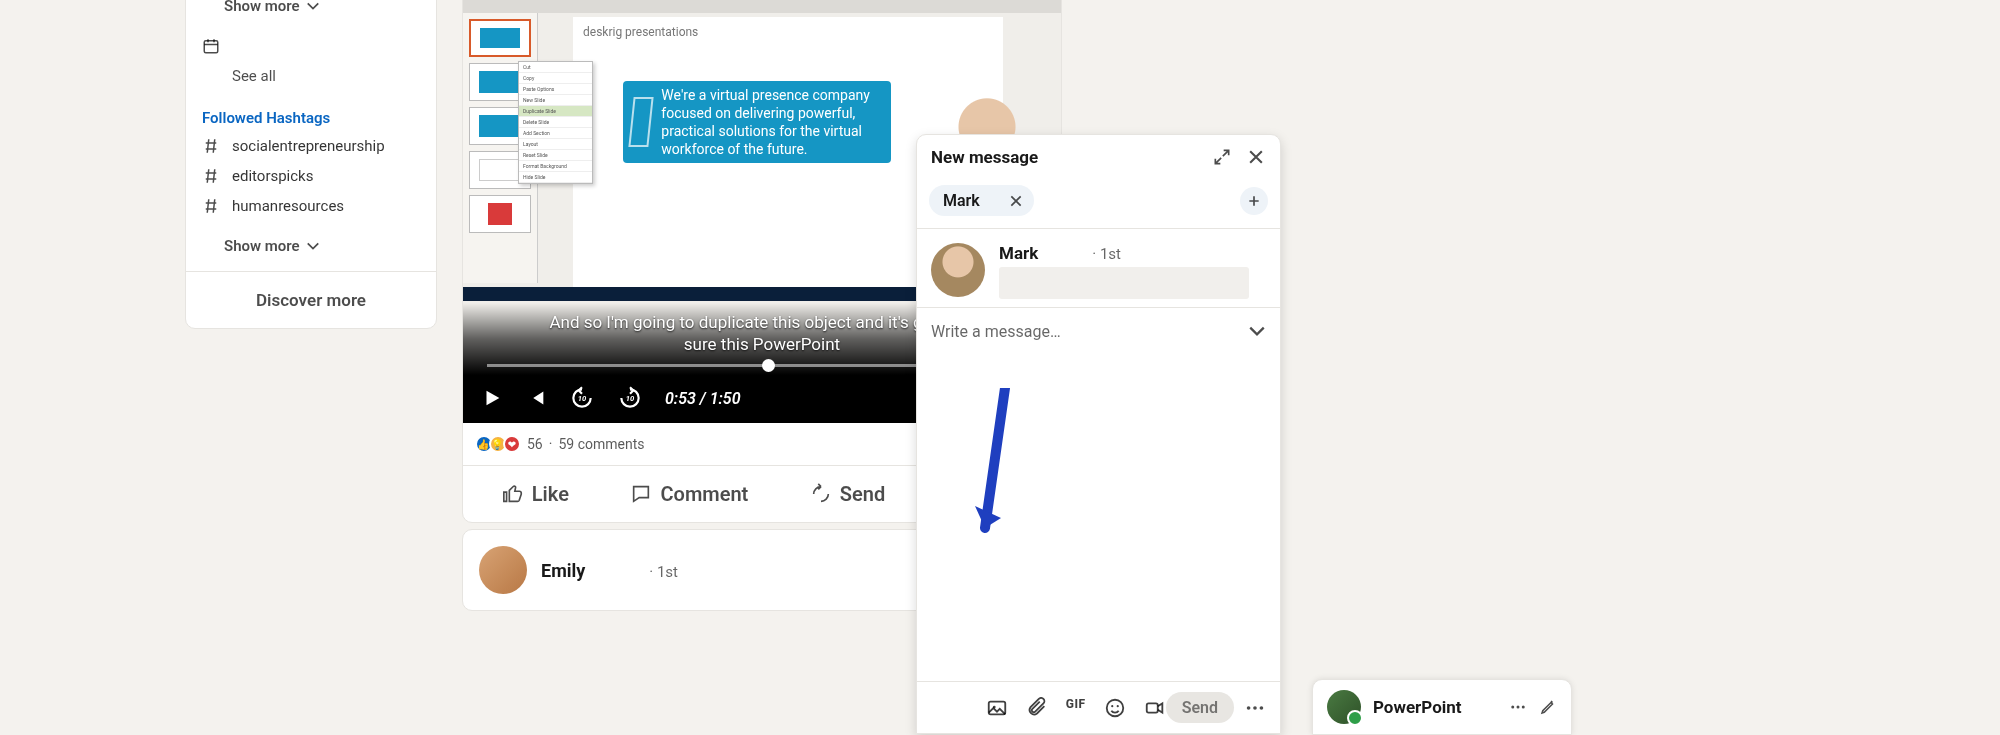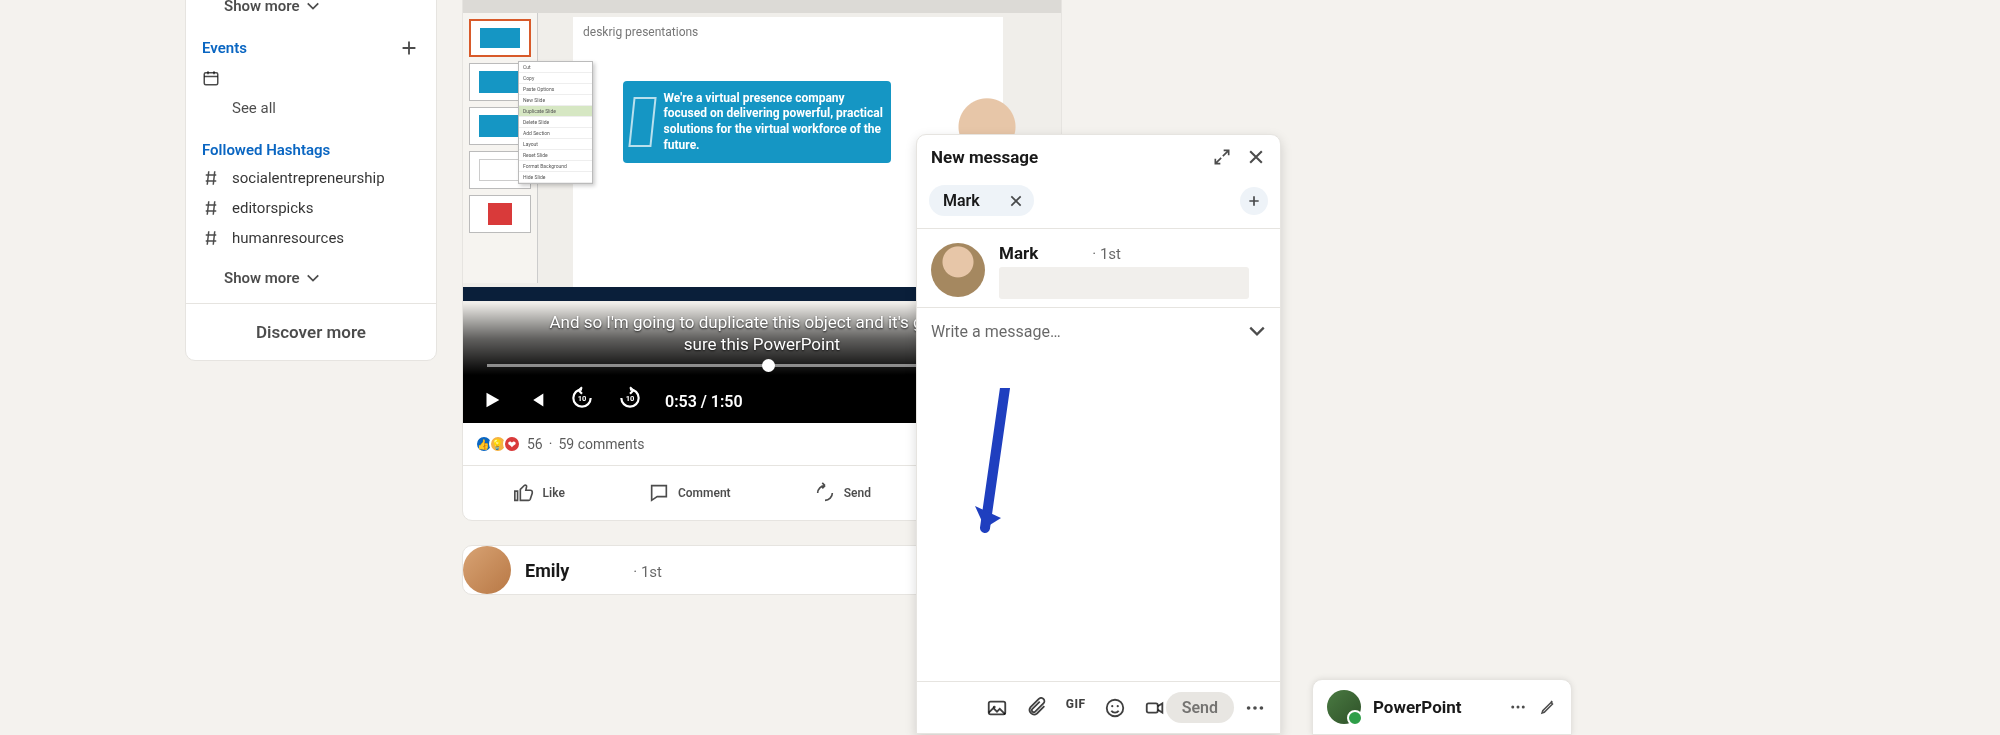--- a/index.html
+++ b/index.html
@@ -76,21 +76,21 @@
     background:#fff; border:1px solid #bbb; box-shadow:2px 2px 4px rgba(0,0,0,0.2);
   }
   .cm-item { font-size:5px; padding:2px 4px; border-bottom:1px solid #eee; color:#555;}
   .cm-item.hl { background:#d6e7c3;}
   .slide-card {
     position:absolute; left:160px; top:90px; width:268px; height:82px;
     background:#1596c4; border-radius:4px; color:#fff;
     display:flex; align-items:center; padding:8px; gap:10px;
   }
   .slide-card .sc-ic { width:60px; height:50px; border:2px solid rgba(255,255,255,0.7); transform:skewX(-6deg);}
-  .slide-card .sc-txt { font-size:12px; line-height:1.3; font-weight:700;}
+  .slide-card .sc-txt { font-size:14px; line-height:1.3; font-weight:400;}
   .deskrig-lbl { position:absolute; left:120px; top:34px; font-size:12px; color:#777;}
   .presenter {
     position:absolute; right:14px; top:80px; width:120px; height:186px;
     background: radial-gradient(circle at 50% 30%, #e7c6a8 0 28px, transparent 29px),
                 linear-gradient(#7f9bc9,#7f9bc9);
     background-repeat:no-repeat;
     background-size:100% 100%, 100% 90px;
     background-position:0 0, 0 96px;
     border-radius:10px 10px 0 0;
   }
@@ -104,35 +104,35 @@
     position:absolute; left:0; right:0; bottom:0; height:120px;
     background:linear-gradient(transparent, rgba(0,0,0,0.6) 30%, #000 60%);
   }
   .subtitle {
     position:absolute; left:0; right:0; bottom:68px; text-align:center;
     color:#fff; font-size:17px; line-height:1.3; padding:0 10px;
     text-shadow:0 1px 2px rgba(0,0,0,0.8);
   }
   .progress { position:absolute; left:24px; right:24px; bottom:56px; height:3px; background:rgba(255,255,255,0.5);}
   .progress .dot { position:absolute; left:50%; top:-5px; width:13px; height:13px; border-radius:50%; background:#fff;}
-  .controls { position:absolute; left:18px; bottom:12px; display:flex; align-items:flex-end; gap:22px; color:#fff;}
+  .controls { position:absolute; left:18px; bottom:12px; display:flex; align-items:center; gap:22px; color:#fff;font-style:italic;}
   .vc-btn { cursor:pointer; display:flex; align-items:center; justify-content:center;}
   .time { font-size:16px; font-weight:600;}
 
   .social-row { display:flex; align-items:center; gap:6px; padding:12px 16px; font-size:14px; color:rgba(0,0,0,0.65); border-bottom:1px solid #e6e4e0;}
   .reacts { display:flex; align-items:center; }
   .react { width:18px; height:18px; border-radius:50%; border:2px solid #fff; display:flex; align-items:center; justify-content:center; font-size:10px; color:#fff; margin-left:-4px;}
   .r-like{background:#0a66c2;} .r-bulb{background:#f5b342;} .r-heart{background:#d93a3a;}
   .actions { display:flex; justify-content:space-around; padding:6px 8px;}
-  .act-btn { display:flex; align-items:center; gap:8px; padding:10px 12px; font-size:12px; font-weight:600; color:rgba(0,0,0,0.7); cursor:pointer; border-radius:4px;}
+  .act-btn { display:flex; align-items:center; gap:8px; padding:10px 12px; font-size:20px; font-weight:600; color:rgba(0,0,0,0.7); cursor:pointer; border-radius:4px;}
   .act-btn .ic { width:22px; height:22px;}
 
   .next-post {
-    margin-top:24px; background:#fff; border:1px solid #e6e4e0; border-radius:10px;
-    display:flex; align-items:center; gap:14px;
+    margin-top:6px; background:#fff; border:1px solid #e6e4e0; border-radius:10px;
+    padding:16px; display:flex; align-items:center; gap:14px;
   }
   .avatar-sm { width:48px; height:48px; border-radius:50%; background:linear-gradient(135deg,#d8a374,#b87845);}
   .np-name { font-size:18px; font-weight:700;}
   .np-deg { font-size:15px; color:rgba(0,0,0,0.6);}
 
   
   .compose {
     position:absolute;
     left: 916px;
     top: 134px;
@@ -189,26 +189,20 @@
 <body>
 
 <div class="sidebar-card">
   <div class="showmore">
     <span>Show more</span>
     <svg class="chev" viewBox="0 0 16 16">
         <path d="M2 5l6 6 6-6" fill="none" stroke="currentColor" stroke-width="2"></path>
       </svg>
   </div>
 
-  <div class="sec-title-row">
-    <div class="sec-title">Events</div>
-    <svg class="plus-ic" viewBox="0 0 24 24">
-        <path d="M12 5v14M5 12h14" stroke="currentColor" stroke-width="2"></path>
-      </svg>
-  </div>
   <div class="side-item">
     <svg class="ic" viewBox="0 0 24 24">
         <rect x="3" y="5" width="18" height="16" rx="2" fill="none" stroke="currentColor" stroke-width="2"></rect>
         <path d="M3 10h18M8 3v4M16 3v4" stroke="currentColor" stroke-width="2"></path>
       </svg>
   </div>
   <div class="see-all">See all</div>
 
   <div class="sec-title-row" style="padding-top:14px;">
     <div class="sec-title">Followed Hashtags</div>

